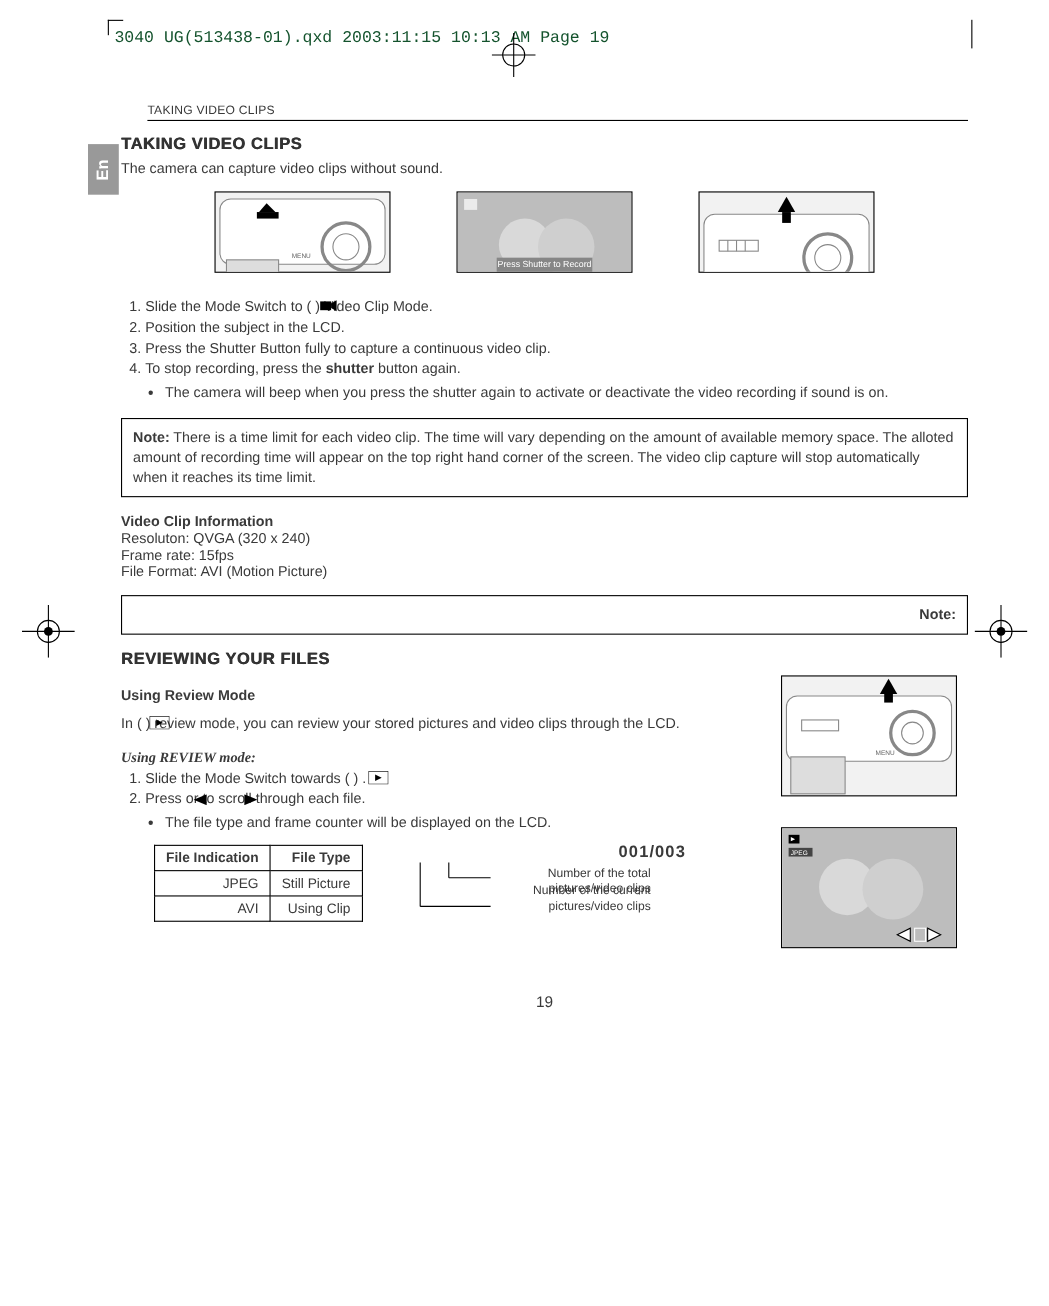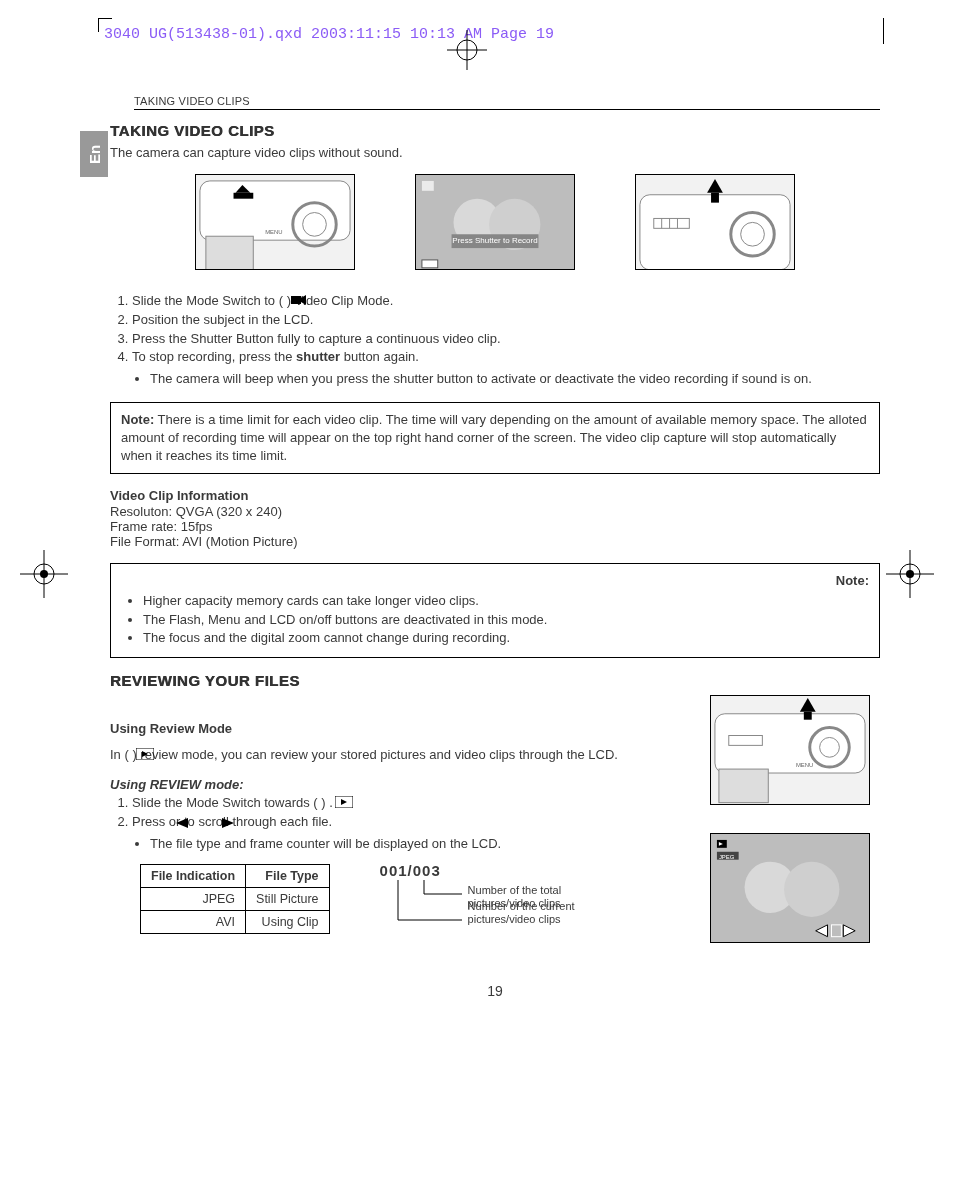--- a/index.html
+++ b/index.html
@@ -13,21 +13,21 @@
     position: relative;
     padding-bottom: 100px;
   }
   .crop-top-left { position:absolute; top:18px; left:98px; width:14px; height:14px; border-left:1px solid #000; border-top:1px solid #000;}
   .crop-top-right { position:absolute; top:18px; right:70px; width:14px; height:26px; border-right:1px solid #000;}
   .slugline {
     position:absolute;
     top:26px; left:104px;
     font-family: "Courier New", monospace;
     font-size:15px;
-    color:#8b5cf6;
+    color:#14532d;
   }
   .reg-top { position:absolute; top:30px; left:447px;}
   .reg svg { display:block; }
   .side-target-left { position:absolute; top:550px; left:20px;}
   .side-target-right{ position:absolute; top:550px; right:20px;}
   .page {
     width: 770px;
     margin: 95px 0 0 110px;
     position: relative;
   }
@@ -59,21 +59,21 @@
     text-shadow: .5px 0 #333;
   }
   .intro { margin-bottom:14px; }
   .img-row{
     display:flex;
     gap:60px;
     justify-content:center;
     margin:14px 0 22px;
   }
   .art {
-    width:160px; height:96px;
+    width:160px; height:74px;
     border:1.5px solid #000;
     background:#f2f2f2;
     position:relative;
     overflow:hidden;
   }
   .art svg{position:absolute;inset:0;}
   .art.tall{ width:160px; height:110px;}
   p.italic-head{ font-style:italic; font-weight:bold; margin:6px 0 2px;}
   ol.steps{ padding-left:22px; margin-bottom:4px;}
   ol.steps li{ margin:1px 0; line-height:1.35;}
@@ -94,23 +94,24 @@
   .file-table{ border-collapse:collapse; margin:10px 0 0 30px;}
   .file-table th,.file-table td{
     border:1px solid #000;
     padding:4px 10px;
     font-size:12.5px;
     text-align:right;
   }
   .file-table th{ font-weight:bold;}
   .counter-diagram{
     position:relative;
-    margin:8px 0 0 20px;
+    margin:8px 0 0 4px;
     width:260px;
     font-size:11px;
+    text-align:right;
   }
   .counter-label{
     font-weight:bold;
     letter-spacing:1px;
     font-size:15px;
     position:relative;
     display:inline-block;
     margin-bottom:6px;
   }
   .cd-caption{ position:absolute; width:140px; line-height:1.2;}
@@ -204,60 +205,55 @@
           </svg>
       </span>
     </li>
     <li>Position the subject in the LCD.</li>
     <li>Press the Shutter Button fully to capture a continuous video clip.</li>
     <li>
       <span>To stop recording, press the </span><b>shutter</b><span> button again.</span>
     </li>
   </ol>
   <ul class="bullets">
-    <li>The camera will beep when you press the shutter button to activate or deactivate the video recording if sound is on.</li>
+    <li>The camera will beep when you press the shutter again to activate or deactivate the video recording if sound is on.</li>
   </ul>
 
   <div class="note-box">
     <span class="nb">Note:</span><span> There is a time limit for each video clip.  The time will vary depending on the amount of available memory space. The alloted amount of recording time will appear on the top right hand corner of the screen.  The video clip capture will stop automatically when it reaches its time limit.</span>
   </div>
 
   <div class="info-block">
     <div class="hd">Video Clip Information</div>
     <div>Resoluton:  QVGA (320 x 240)</div>
     <div>Frame rate:  15fps</div>
     <div>File Format: AVI (Motion Picture)</div>
   </div>
 
 
   <div class="note-box">
     <div class="nb">Note:</div>
-    <ul class="bullets" style="padding-left:22px;">
-      <li>Higher capacity memory cards can take longer video clips.</li>
-      <li>The Flash, Menu and LCD on/off buttons are deactivated in this mode.</li>
-      <li>The focus and the digital zoom cannot change during recording.</li>
-    </ul>
   </div>
 
   <h2 class="section" style="margin-top:12px;">REVIEWING YOUR FILES</h2>
 
   <div class="review-columns">
     <div class="review-left">
-      <p style="font-weight:bold;margin:26px 0 10px;">Using Review Mode</p>
+      <p style="font-weight:bold;margin:10px 0 10px;">Using Review Mode</p>
       <p style="position:relative;line-height:1.35;">
         <span>In (       ) review mode, you can review your stored pictures and video clips through the LCD.</span>
         <span class="inline-icon" style="position:absolute;left:24px;top:1px;">
           <svg width="18" height="12">
               <rect x="0" y="0" width="18" height="12" fill="none" stroke="#000"></rect>
               <polygon points="6,3 6,9 12,6" fill="#000"></polygon>
             </svg>
         </span>
       </p>
 
-      <p class="italic-head" style="margin-top:14px;">Using REVIEW mode:</p>
+      <p class="italic-head" style="margin-top:14px;font-family:Liberation Serif, serif;">Using REVIEW mode:</p>
       <ol class="steps">
         <li style="position:relative;">
           <span>Slide the Mode Switch towards (        ) .</span>
           <span class="inline-icon" style="position:absolute;left:201px;top:1px;">
             <svg width="18" height="12">
                 <rect x="0" y="0" width="18" height="12" fill="none" stroke="#000"></rect>
                 <polygon points="6,3 6,9 12,6" fill="#000"></polygon>
               </svg>
           </span>
         </li>

